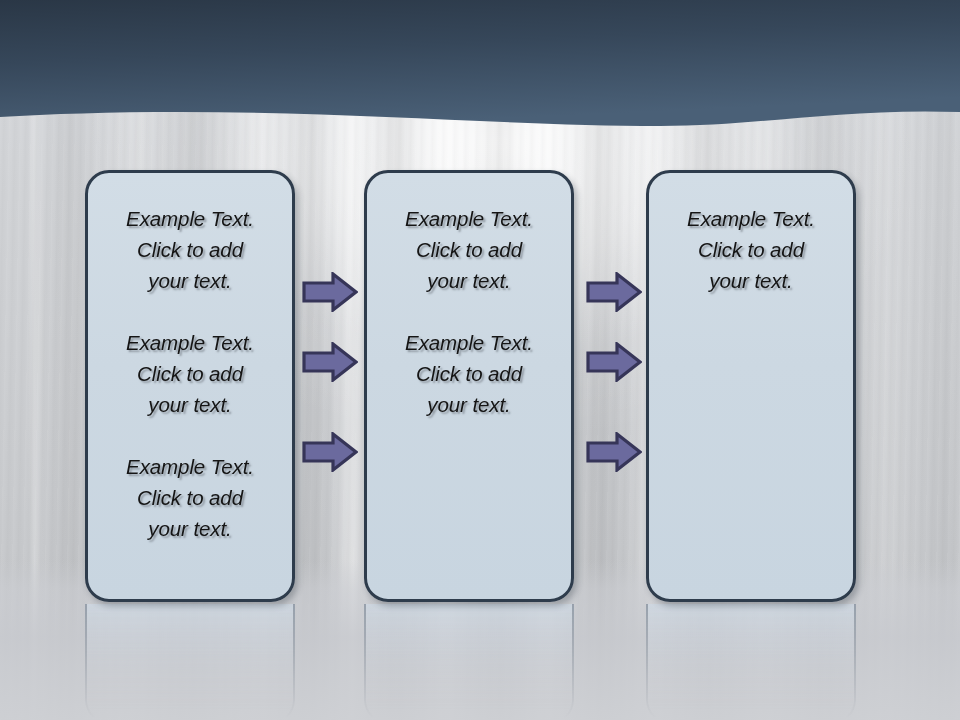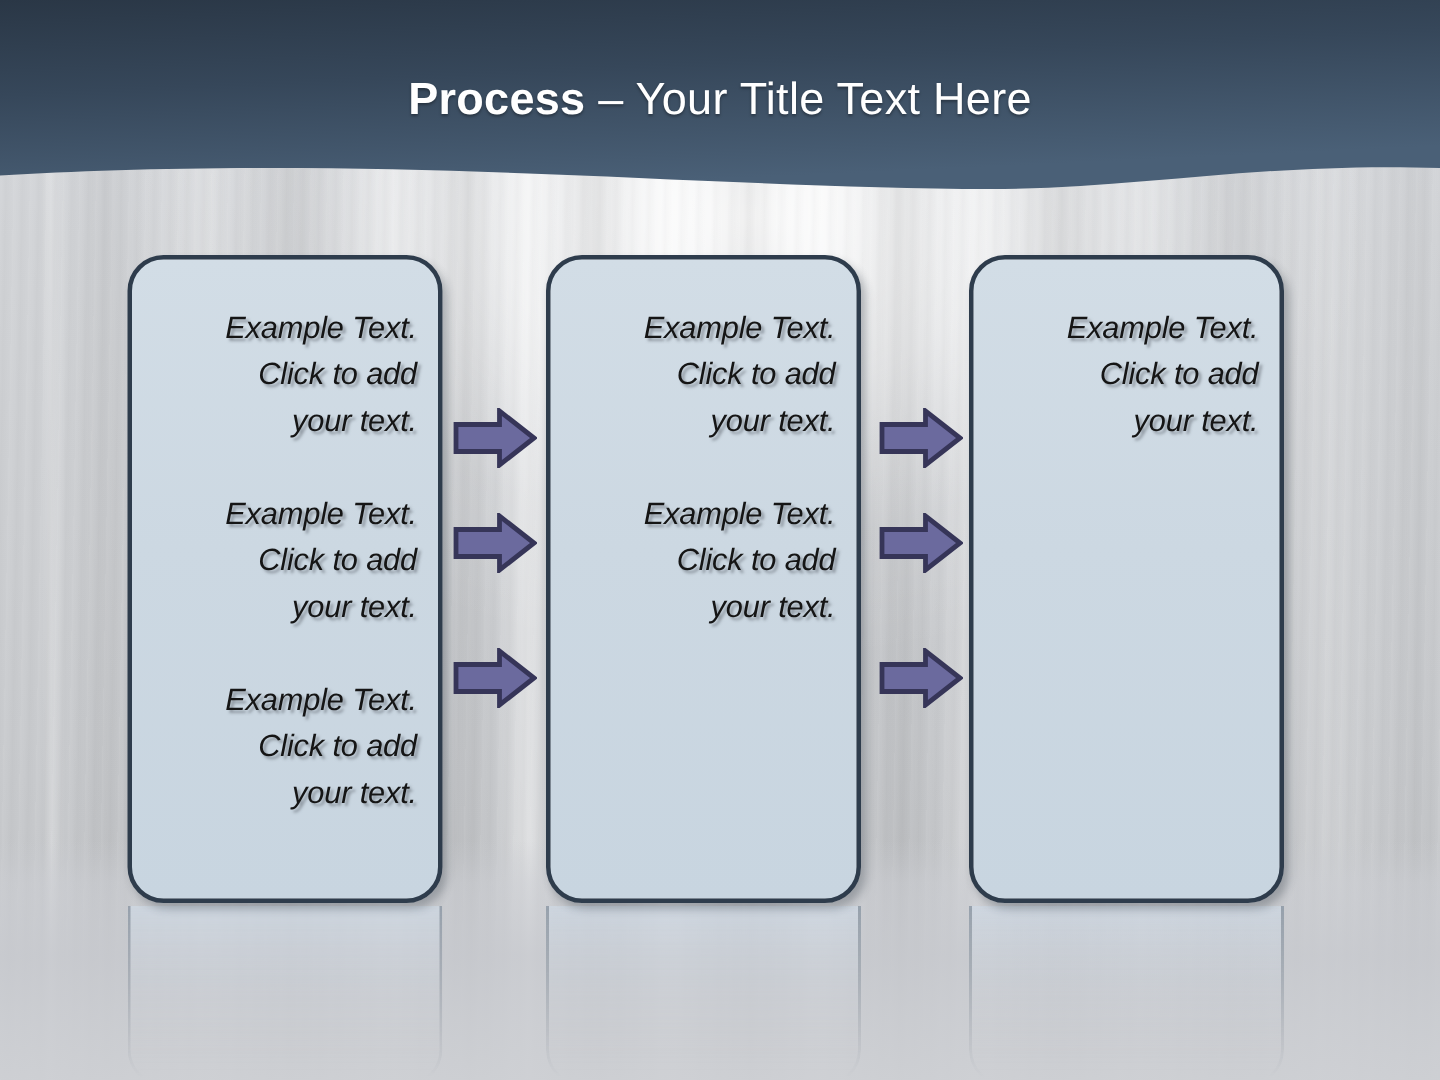--- a/index.html
+++ b/index.html
@@ -112,21 +112,21 @@
     position: absolute;
     width: 210px;
     height: 432px;
     top: 170px;
     border: 3px solid #2e3c4c;
     border-radius: 24px;
     background: linear-gradient(180deg, #d2dde6 0%, #ccd8e2 45%, #c8d5e0 100%);
     box-shadow: 3px 4px 6px rgba(40,50,60,0.30);
     box-sizing: border-box;
     padding: 30px 14px 0 14px;
-    text-align: right;
+    text-align: center;
   }
   #box-1 { left: 85px; }
   #box-2 { left: 364px; }
   #box-3 { left: 646px; }
 
   .para {
     font-style: italic;
     font-size: 20.5px;
     line-height: 31px;
     color: #151515;
@@ -181,23 +181,20 @@
         <linearGradient id="hdrGrad" x1="0" y1="0" x2="0.35" y2="1">
           <stop offset="0%" stop-color="#2a3746"></stop>
           <stop offset="45%" stop-color="#36475a"></stop>
           <stop offset="100%" stop-color="#4a6077"></stop>
         </linearGradient>
       </defs>
       <path d="M0,0 L960,0 L960,112 C840,108 760,126 660,126 C520,126 360,112 180,112 C110,112 50,114 0,117 Z" fill="url(#hdrGrad)"></path>
     </svg>
   </div>
 
-  <div class="title">
-    <span class="bold">Process</span><span class="sep"> – </span><span class="rest">Your Title Text Here</span>
-  </div>
 
   <div class="reflection" id="refl-1"></div>
   <div class="reflection" id="refl-2"></div>
   <div class="reflection" id="refl-3"></div>
 
   <div class="box" id="box-1">
       <p class="para">Example Text.
 Click  to add
 your text.</p>
       <p class="para">Example Text.

